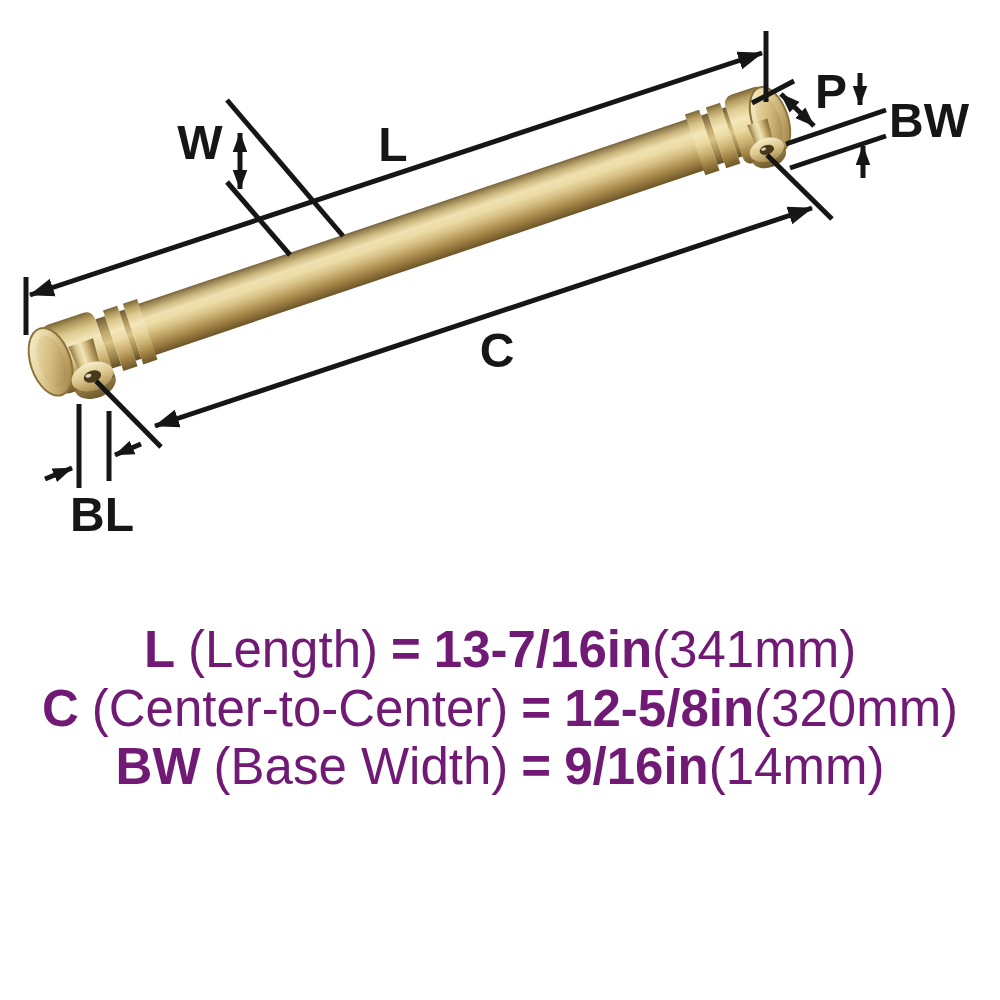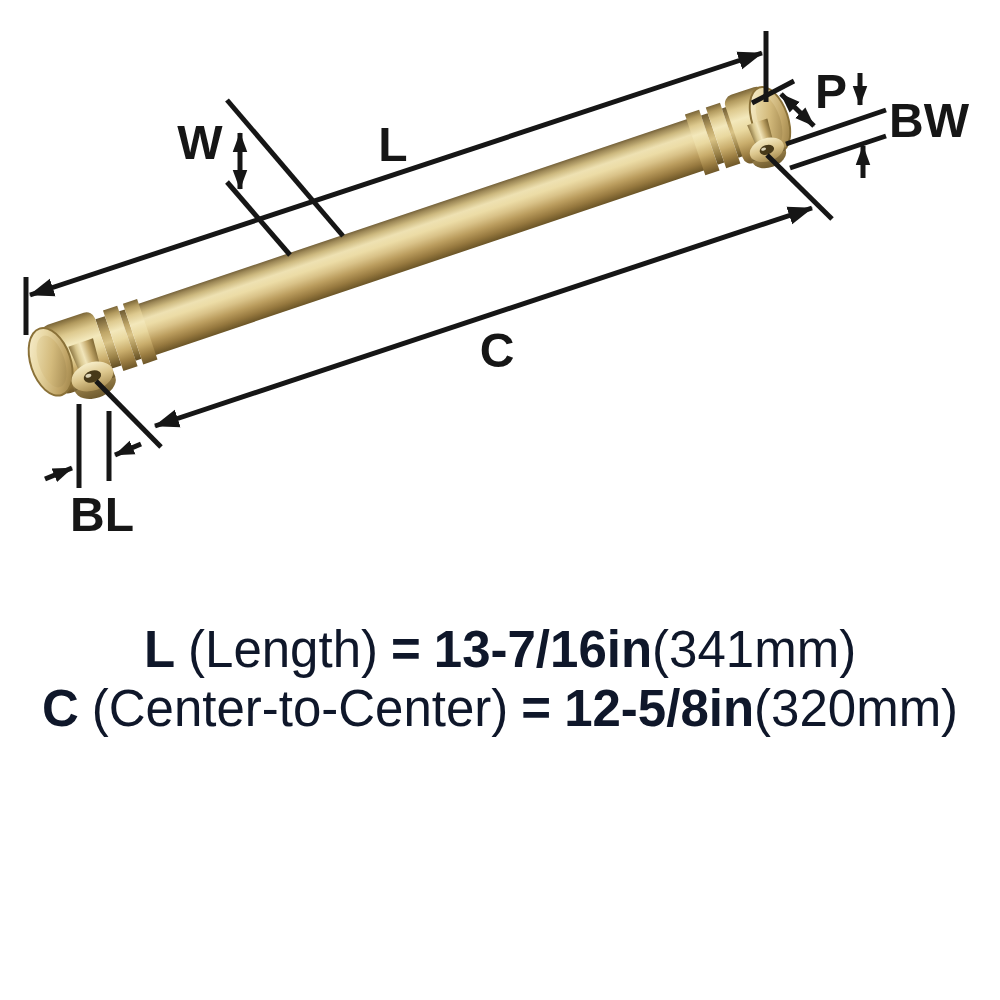--- a/index.html
+++ b/index.html
@@ -1,21 +1,21 @@
 <!DOCTYPE html>
 <html><head>
 <meta charset="utf-8">
 <style>
   html,body{margin:0;padding:0;background:#ffffff;}
   body{width:1000px;height:1000px;font-family:"Liberation Sans",sans-serif;}
   .canvas{position:relative;width:1000px;height:1000px;background:#fff;overflow:hidden;}
   svg.diagram{position:absolute;top:0;left:0;display:block;}
   .dim-line{stroke:#161616;stroke-width:5;fill:none;}
   .dim-label{font-family:"Liberation Sans",sans-serif;font-weight:700;font-size:48px;fill:#161616;}
-  .specs{position:absolute;top:621px;left:0;width:1000px;color:#0f172a;}
+  .specs{position:absolute;top:621px;left:0;width:1000px;color:#701a75;}
   .spec-row{text-align:center;font-size:51px;line-height:58.6px;white-space:nowrap;}
   .spec-row .k{font-weight:700;margin-right:13px;}
   .spec-row .n{font-weight:400;margin-right:13px;}
   .spec-row .eq{font-weight:700;margin-right:13px;}
   .spec-row .v{font-weight:700;}
   .spec-row .m{font-weight:400;}
 </style>
 </head>
 <body>
 
@@ -168,14 +168,15 @@
       <text class="dim-label" x="497" y="367" text-anchor="middle">C</text>
       <text class="dim-label" x="831" y="108" text-anchor="middle">P</text>
       <text class="dim-label" x="889" y="137" text-anchor="start">BW</text>
       <text class="dim-label" x="102" y="531" text-anchor="middle">BL</text>
     </g>
   </svg>
 
   <div class="specs">
     <div class="spec-row"><span class="k">L</span><span class="n">(Length)</span><span class="eq">=</span><span class="v">13-7/16in</span><span class="m">(341mm)</span></div>
     <div class="spec-row"><span class="k">C</span><span class="n">(Center-to-Center)</span><span class="eq">=</span><span class="v">12-5/8in</span><span class="m">(320mm)</span></div>
+    <div class="spec-row"><span class="k">BW</span><span class="n">(Base Width)</span><span class="eq">=</span><span class="v">9/16in</span><span class="m">(14mm)</span></div>
   </div>
 </div>
 
 </body></html>

